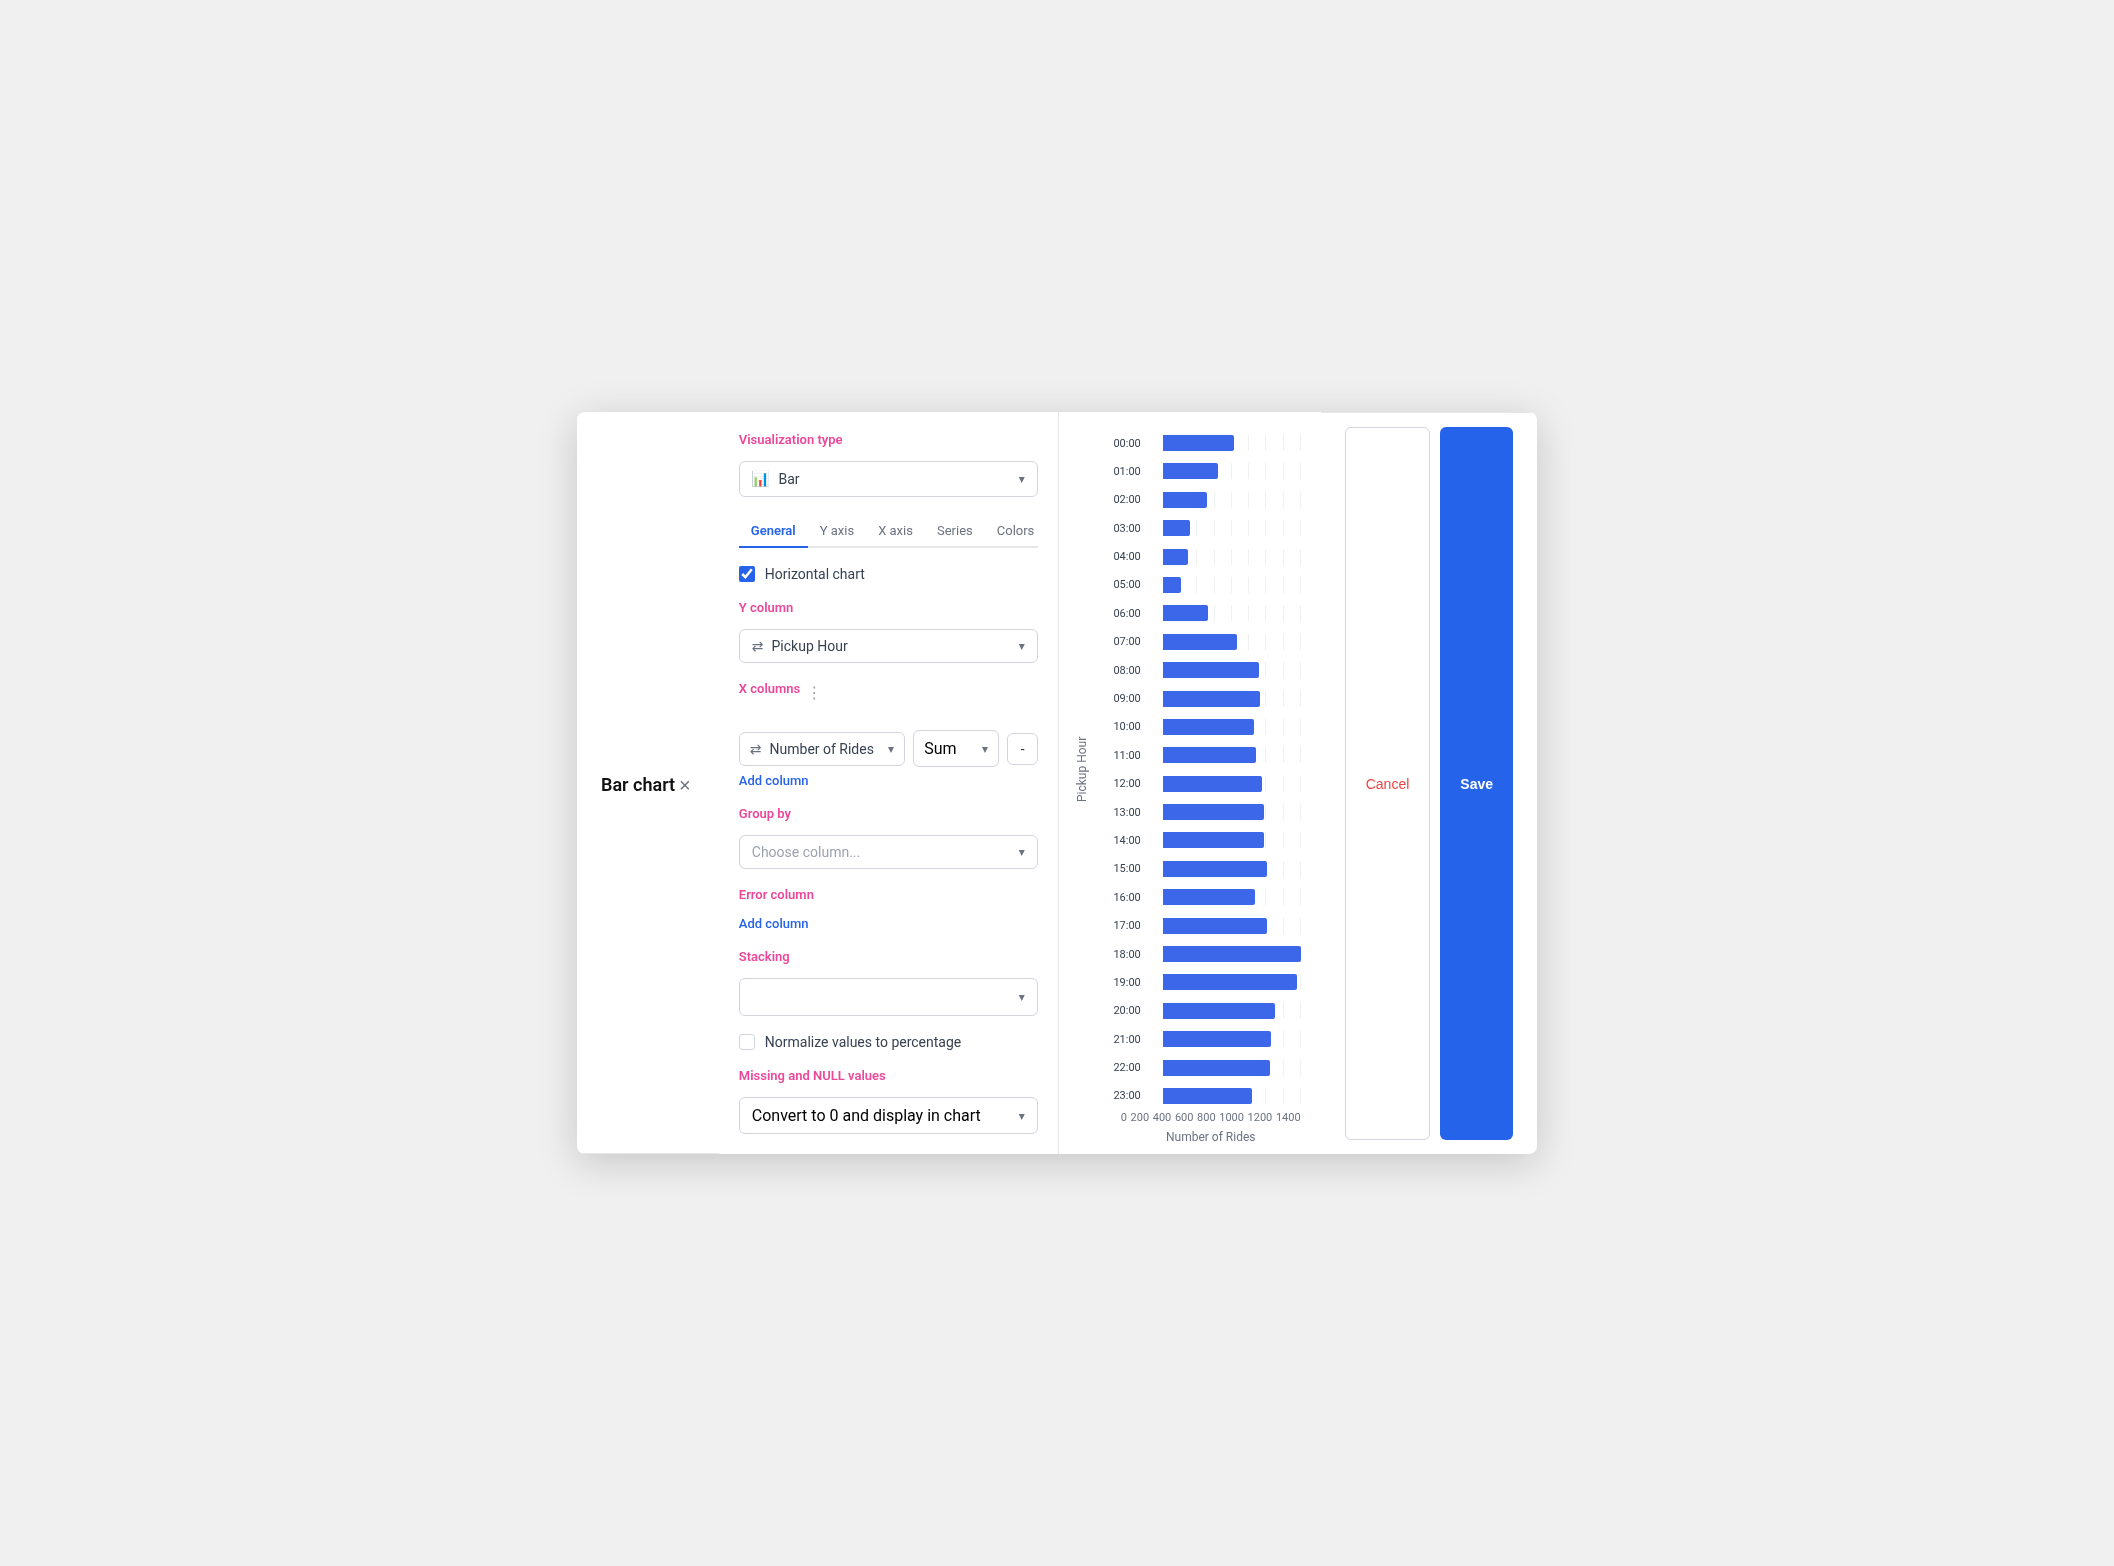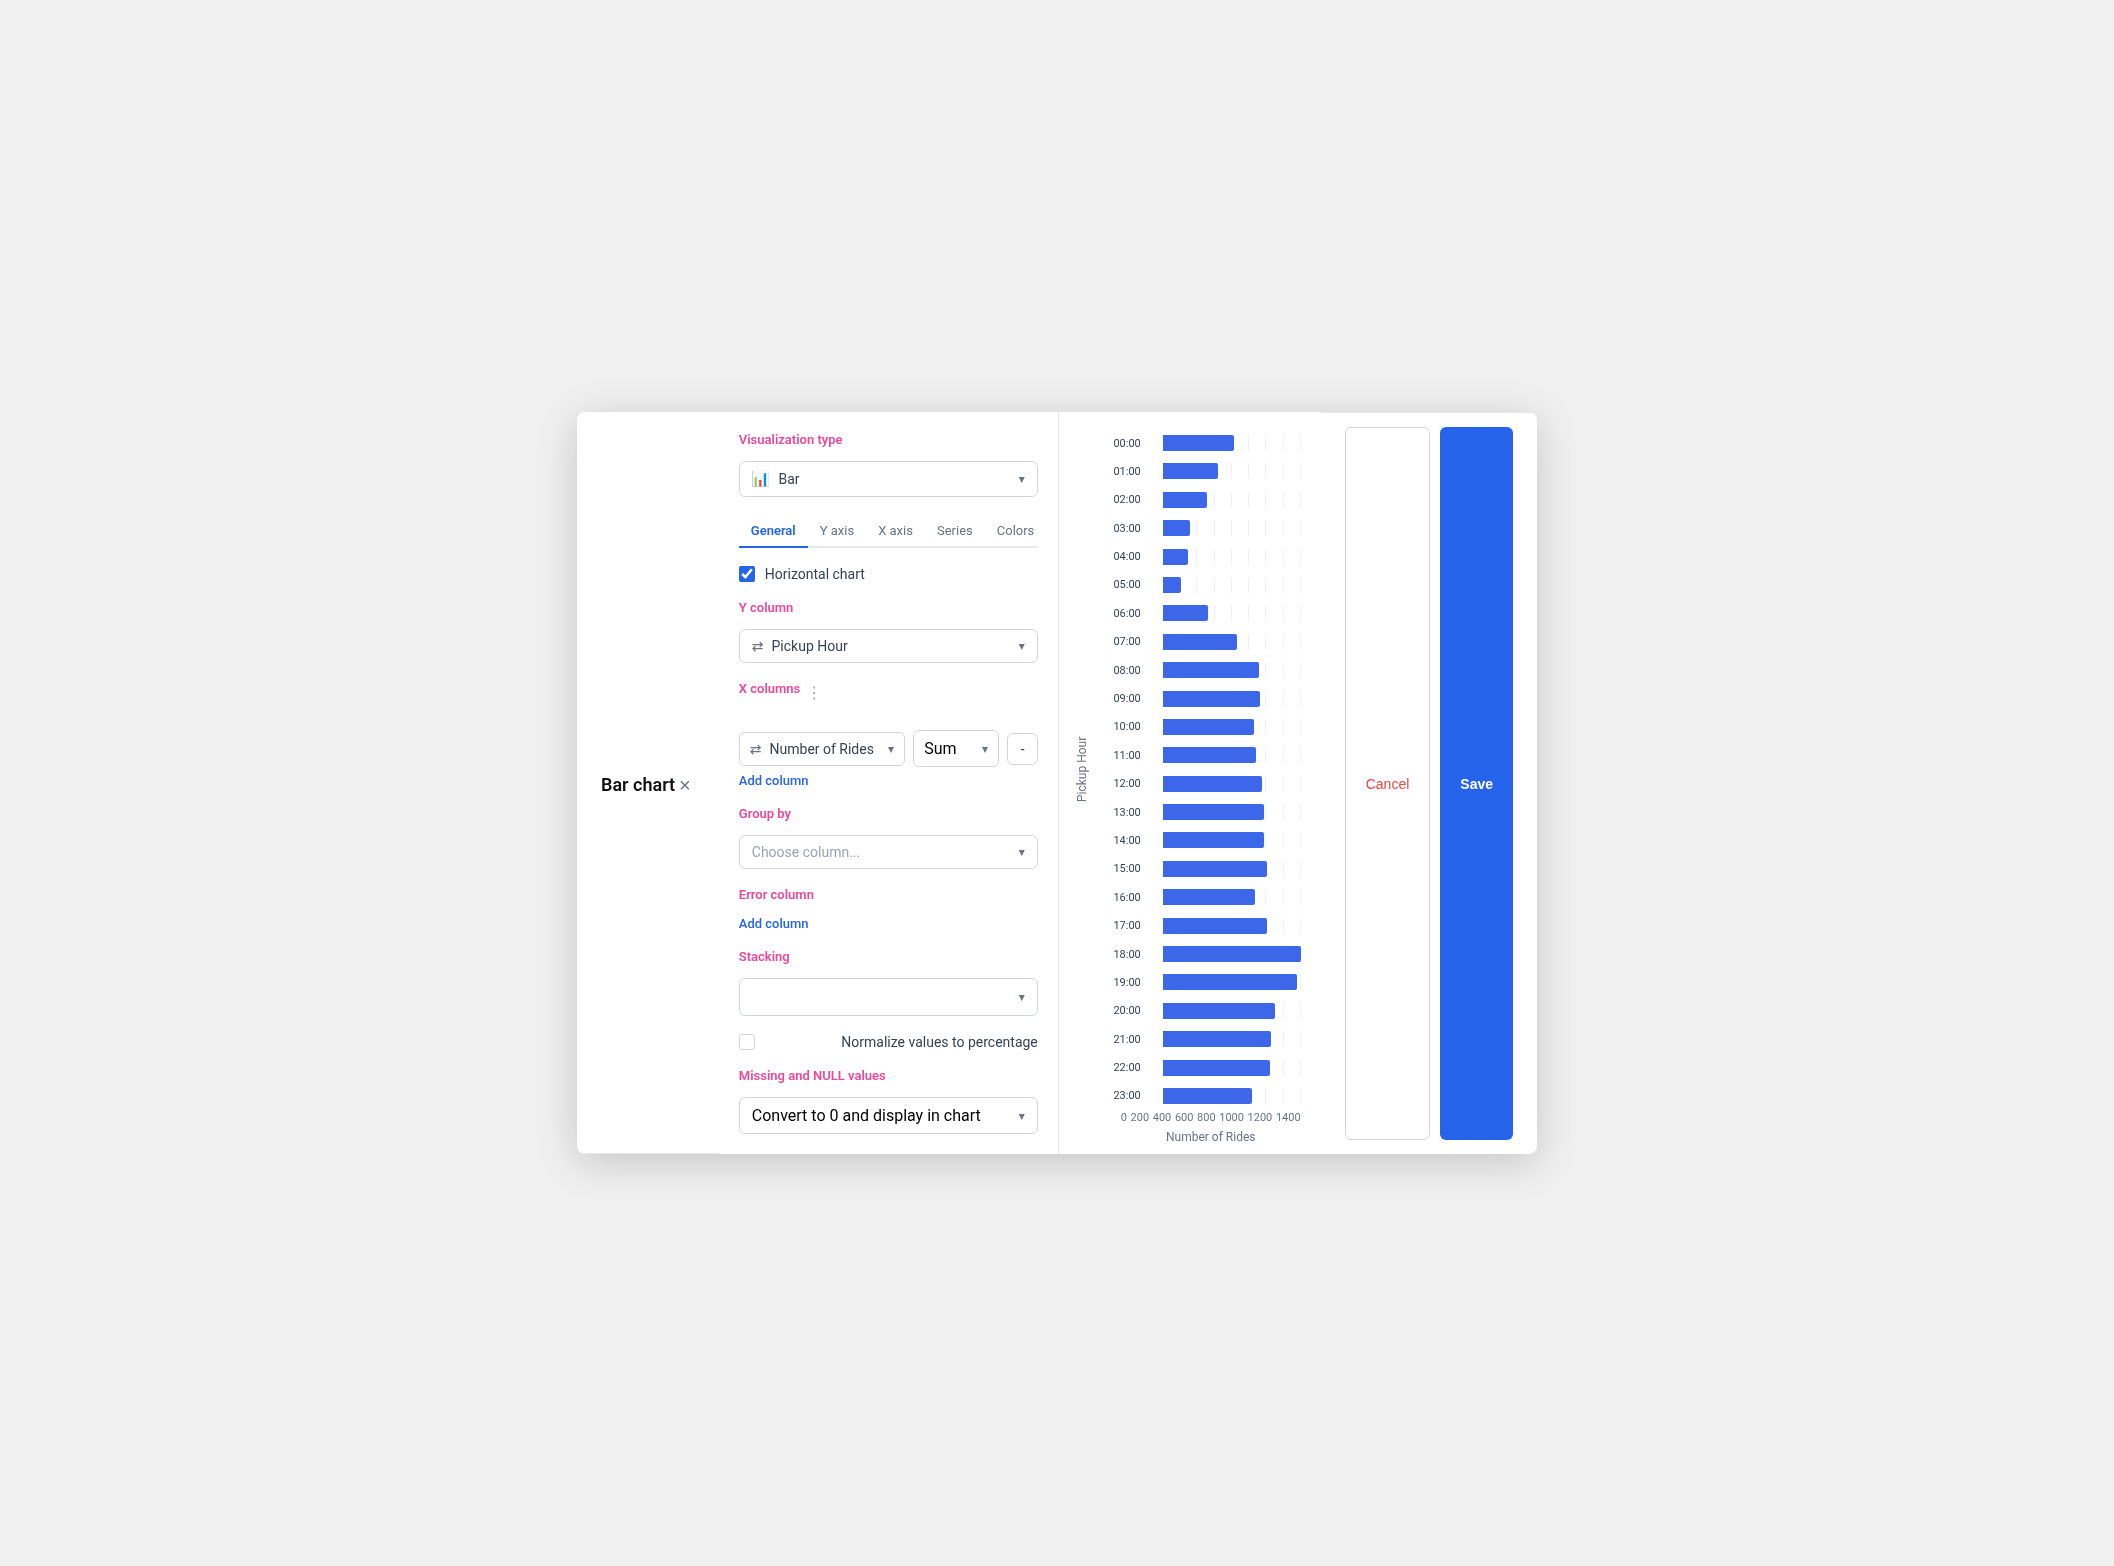--- a/index.html
+++ b/index.html
@@ -197,21 +197,20 @@
       justify-content: space-between;
       min-height: 38px;
     }
     
     .normalize-row {
       display: flex;
       align-items: center;
       gap: 10px;
       font-size: 14px;
       color: #374151;
-      justify-content: space-between;
     }
     .normalize-checkbox {
       width: 16px;
       height: 16px;
       cursor: pointer;
       border: 1px solid #d1d5db;
       border-radius: 3px;
       background: #fff;
       flex-shrink: 0;
     }

